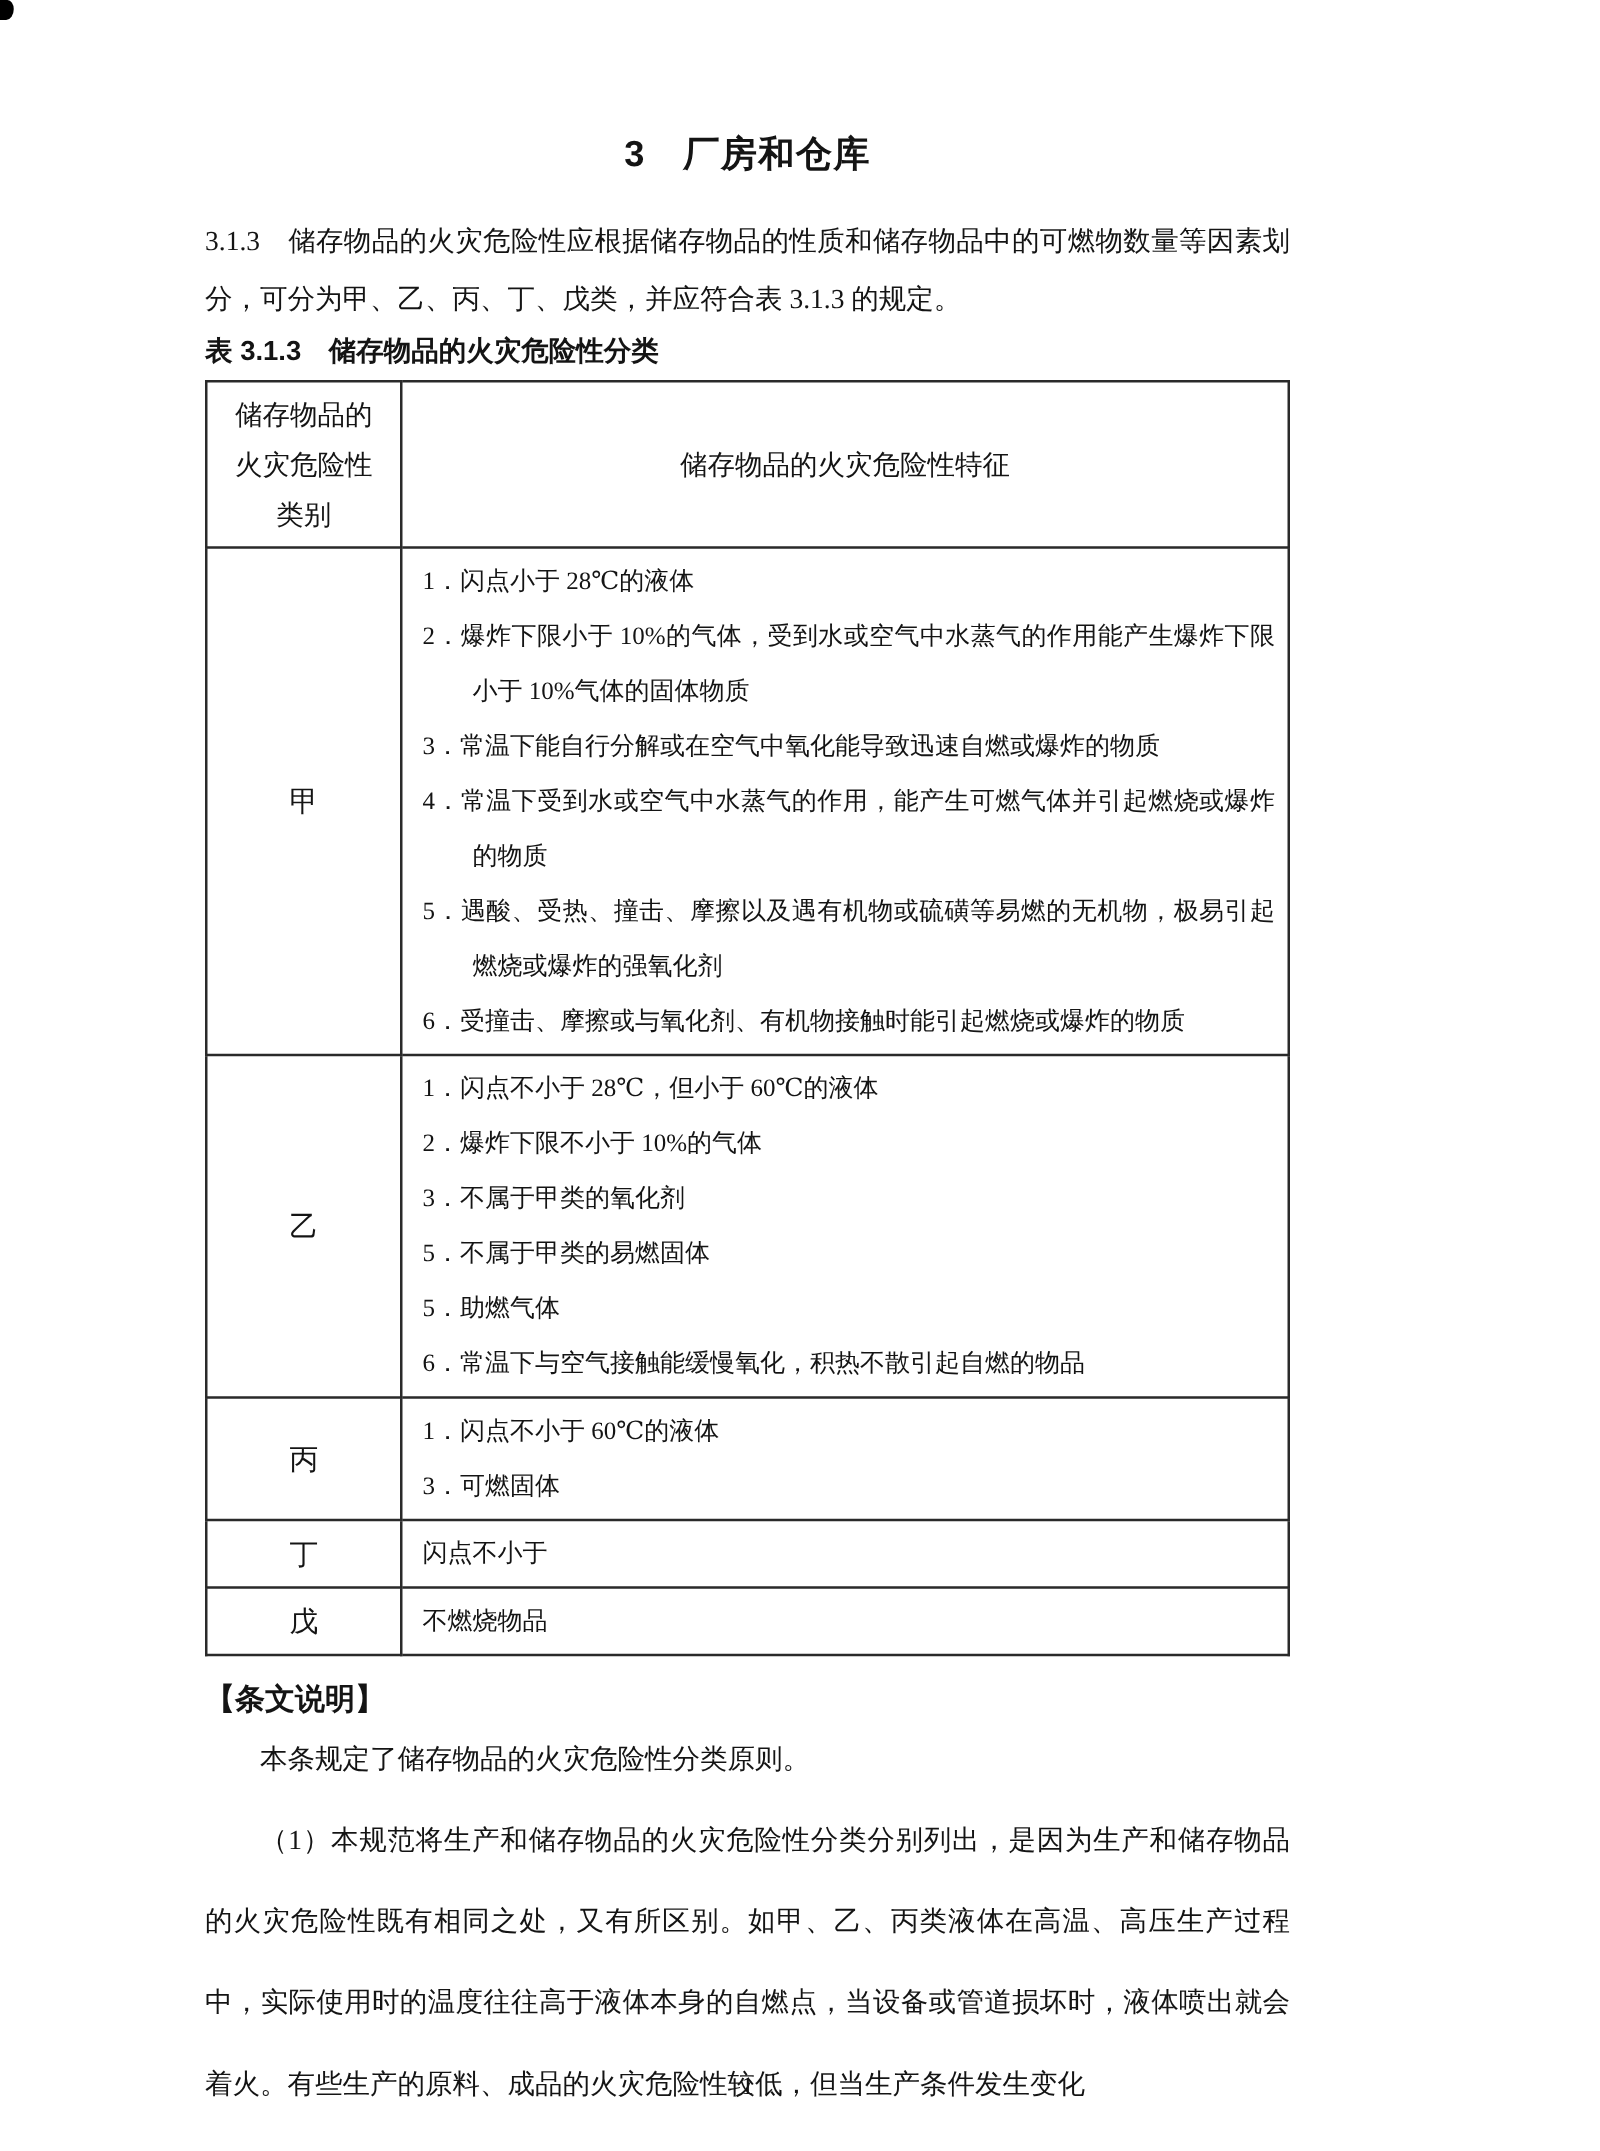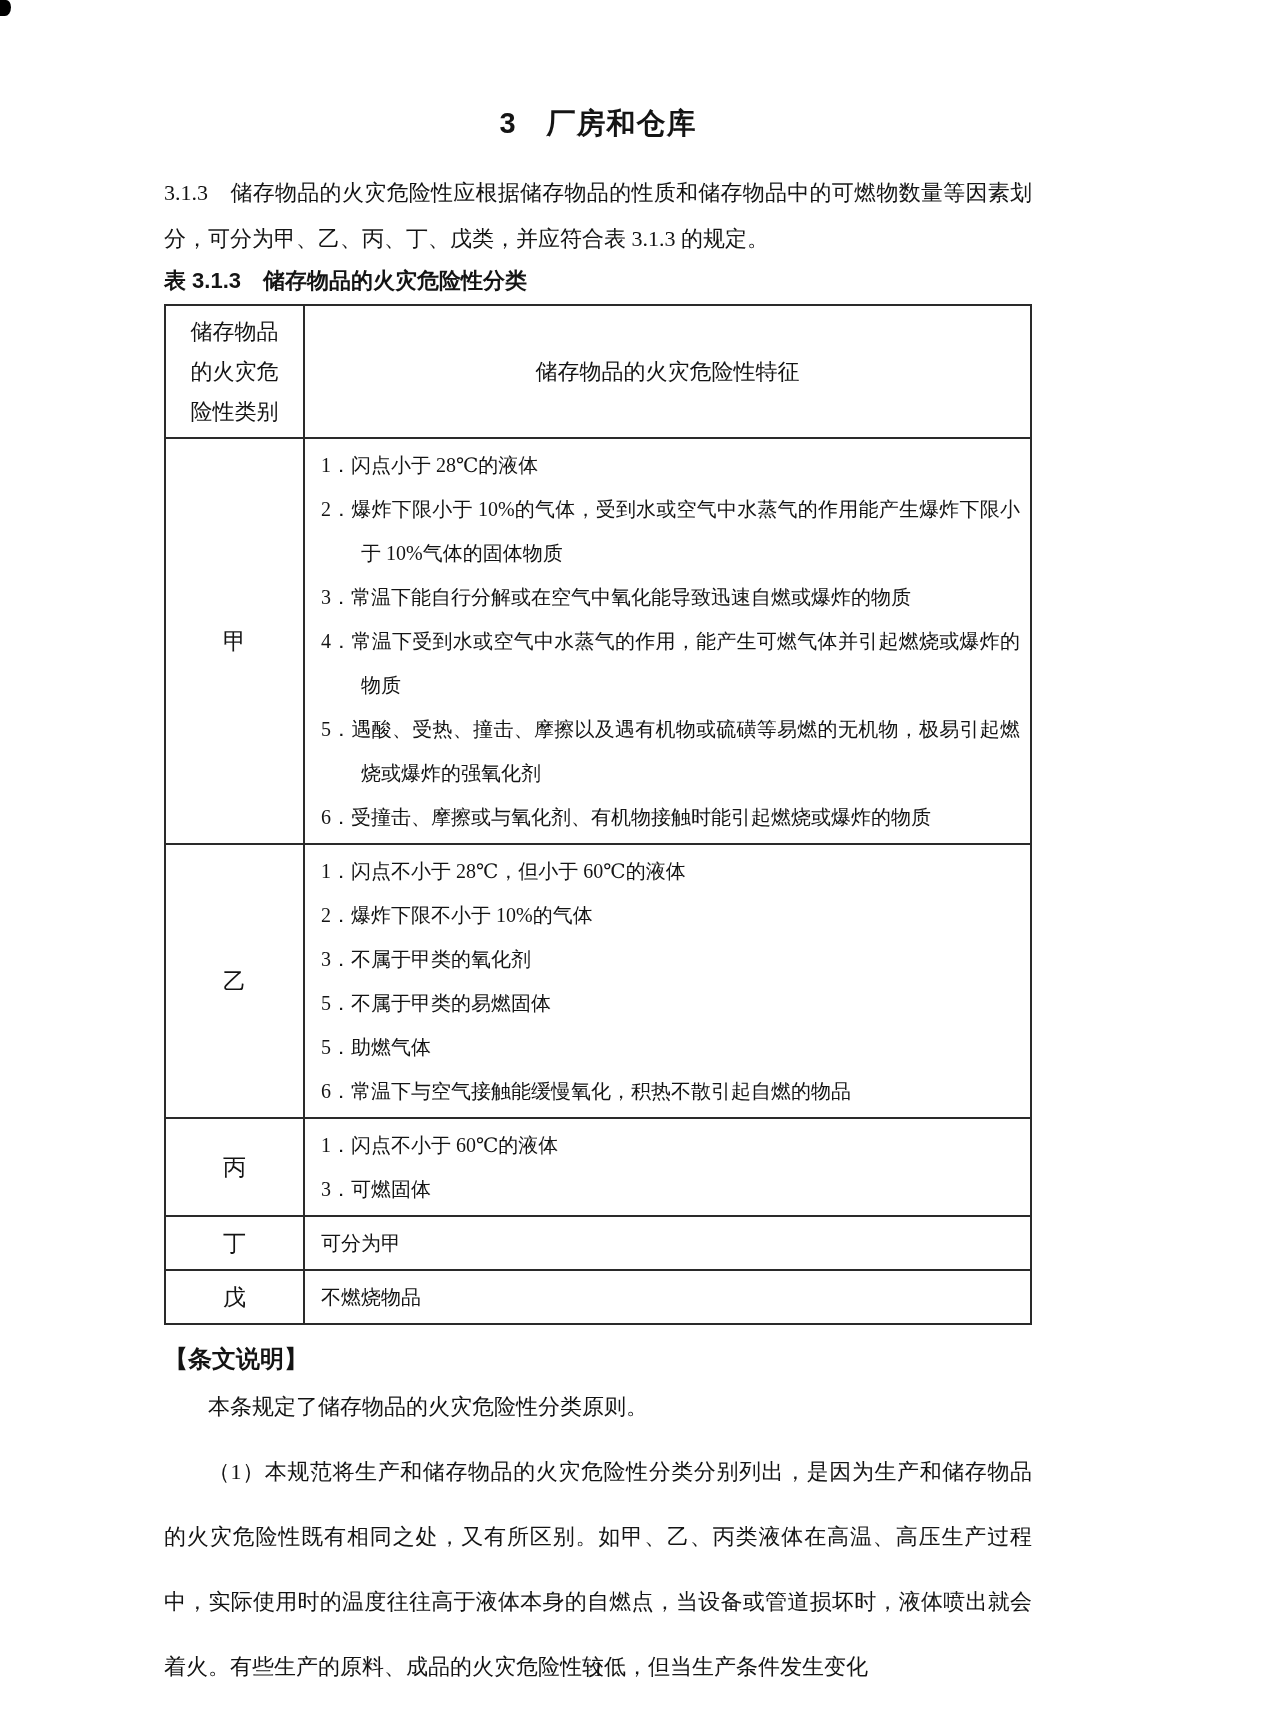--- a/index.html
+++ b/index.html
@@ -49,21 +49,21 @@
   table.hazard {
     border-collapse: collapse;
     width: 100%;
     margin-top: 8px;
   }
   .hazard th, .hazard td {
     border: 2px solid #2a2a2a;
     font-weight: normal;
   }
   th.cat-h {
-    width: 139px;
+    width: 156px;
     font-size: 22px;
     line-height: 1.8;
     padding: 6px 14px;
     text-align: center;
     vertical-align: middle;
   }
   th.feat-h {
     font-size: 22px;
     text-align: center;
     vertical-align: middle;
@@ -156,21 +156,21 @@
         <td class="cat">丙</td>
         <td class="feat">
           <div class="item">1．闪点不小于 60℃的液体</div>
           <div class="item">3．可燃固体</div>
         </td>
       </tr>
 
       <tr>
         <td class="cat">丁</td>
         <td class="feat">
-          <div class="item">可分为甲</div>
+          <div class="item">闪点不小于</div>
         </td>
       </tr>
 
       <tr>
         <td class="cat">戊</td>
         <td class="feat">
           <div class="item">不燃烧物品</div>
         </td>
       </tr>
     </tbody>

